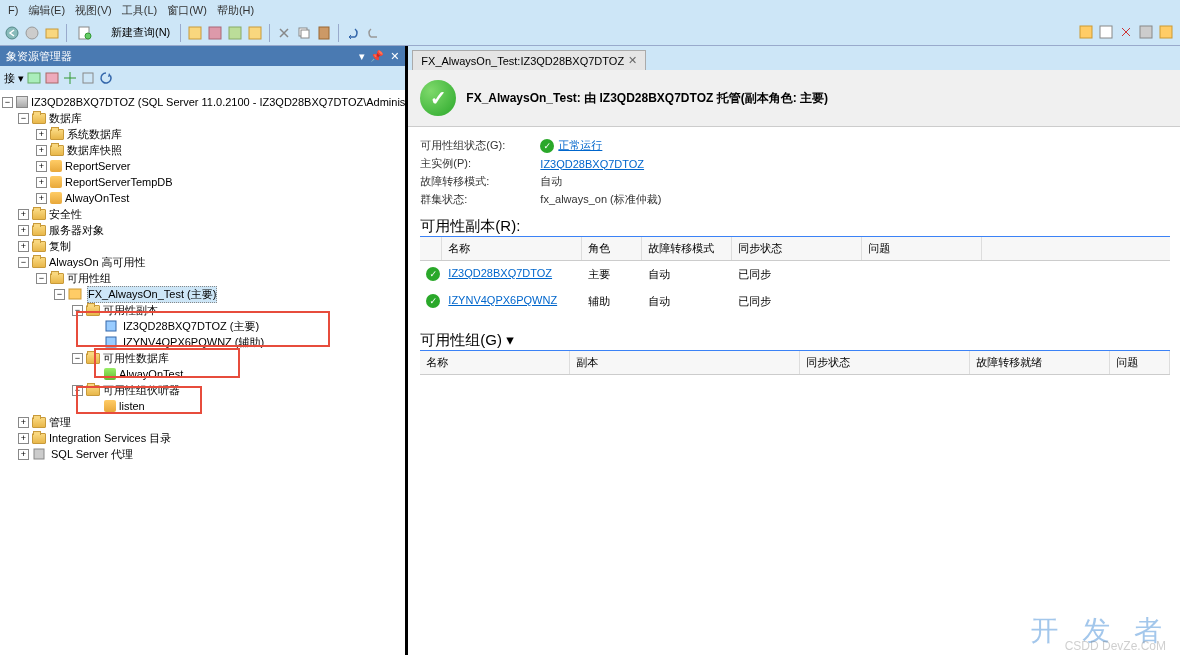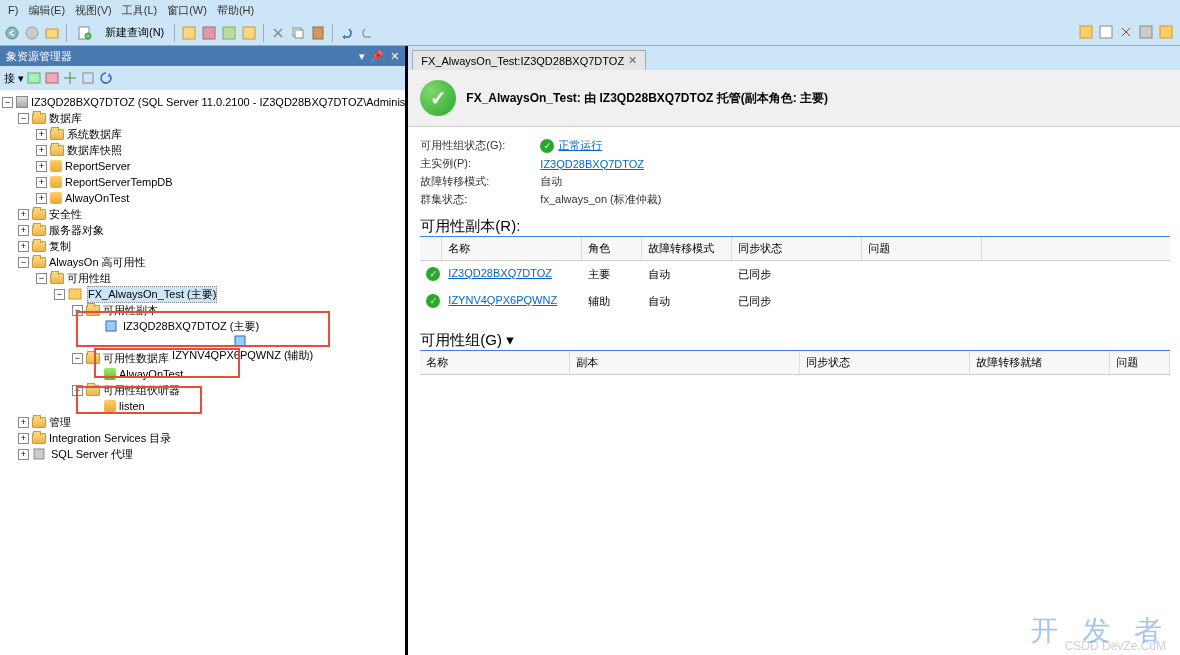--- a/index.html
+++ b/index.html
@@ -1,20 +1,20 @@
 <!DOCTYPE html>
 <html><head>
 <meta charset="utf-8">
 <style>
 * { margin: 0; padding: 0; box-sizing: border-box; font-family: "Microsoft YaHei", Arial, sans-serif; font-size: 11px; }
 body { background: #fff; width: 1180px; height: 655px; overflow: hidden; position: relative; }
 .menubar { background: #cde6f7; height: 20px; display: flex; align-items: center; padding: 0 4px; gap: 2px; }
 .menubar span { padding: 2px 4px; color: #333; }
 .toolbar { background: #cde6f7; height: 26px; display: flex; align-items: center; padding: 0 4px; gap: 4px; border-bottom: 1px solid #9ac; }
-.toolbar-btn { display: flex; align-items: center; gap: 12px; padding: 2px 4px; cursor: pointer; }
+.toolbar-btn { display: flex; align-items: center; gap: 18px; padding: 2px 4px; cursor: pointer; }
 .tb-icon { width: 16px; height: 16px; display: inline-block; }
 .tb-sep { width: 1px; height: 18px; background: #9ac; margin: 0 2px; }
 .main-container { display: flex; height: calc(100% - 46px); }
 .panel-left { width: 410px; display: flex; flex-direction: column; border-right: 3px solid #000000; }
 .panel-title { background: #4a7ab2; color: #fff; height: 20px; display: flex; align-items: center; padding: 0 6px; justify-content: space-between; }
 .panel-title-ctrls { display: flex; gap: 6px; }
 .panel-toolbar { background: #cde6f7; height: 24px; display: flex; align-items: center; padding: 0 4px; gap: 2px; }
 .tree { flex: 1; background: #fff; overflow: auto; padding: 4px 0; }
 .tree-node { display: flex; align-items: center; height: 16px; white-space: nowrap; }
 .tree-toggle { width: 11px; height: 11px; border: 1px solid #888; margin-right: 3px; display: flex; align-items: center; justify-content: center; font-size: 9px; line-height: 1; background: #fff; cursor: pointer; }
@@ -239,21 +239,21 @@
           <span class="tree-toggle">−</span>
           <span class="tree-icon folder"></span>
           <span>可用性副本</span>
         </div>
       <div class="tree-node" style="padding-left:104px;">
           <span class="tree-icon"><svg viewBox="0 0 16 14">
               <rect x="2" y="2" width="10" height="10" fill="#9cf" stroke="#36a"></rect>
             </svg></span>
           <span>IZ3QD28BXQ7DTOZ (主要)</span>
         </div>
-      <div class="tree-node" style="padding-left:80px;flex-direction:column;">
+      <div class="tree-node" style="padding-left:104px;">
           <span class="tree-icon"><svg viewBox="0 0 16 14">
               <rect x="2" y="2" width="10" height="10" fill="#9cf" stroke="#36a"></rect>
             </svg></span>
           <span>IZYNV4QPX6PQWNZ (辅助)</span>
         </div>
       <div class="tree-node" style="padding-left:72px;">
           <span class="tree-toggle">−</span>
           <span class="tree-icon folder"></span>
           <span>可用性数据库</span>
         </div>

